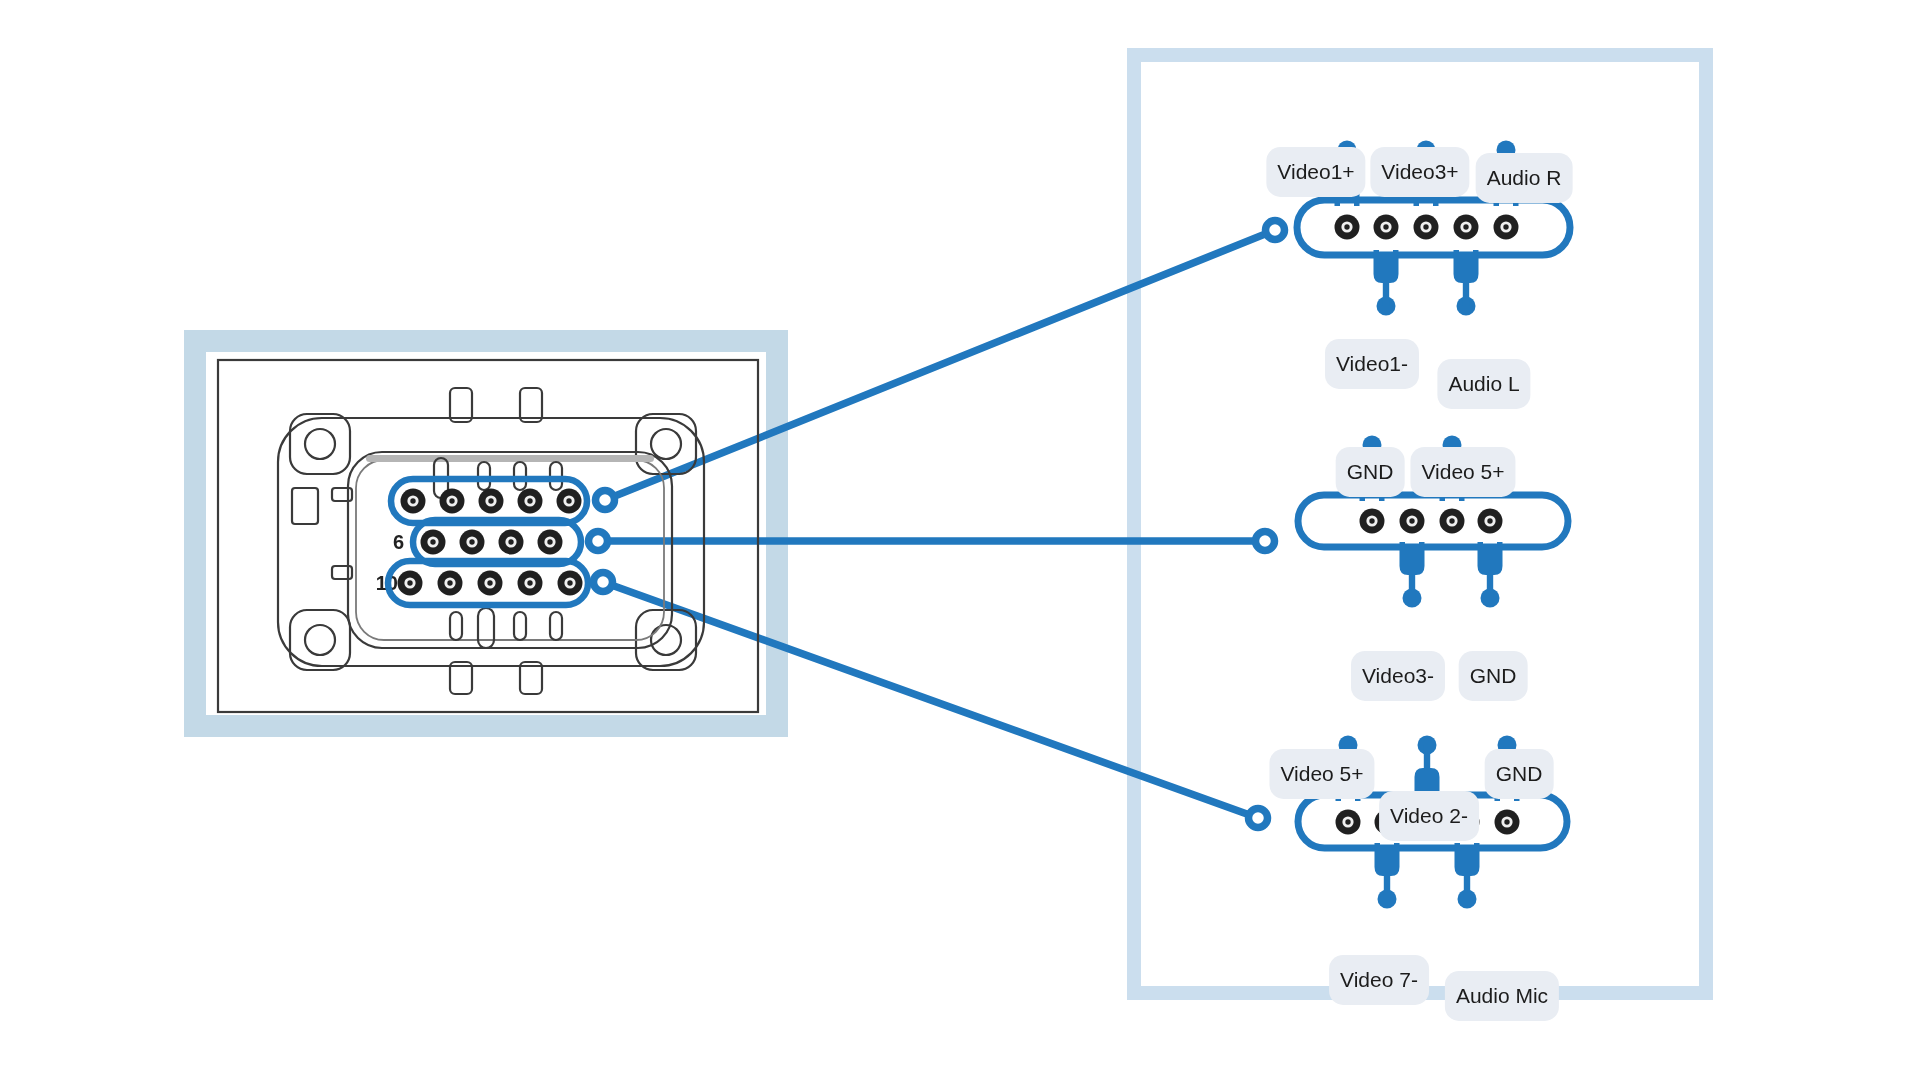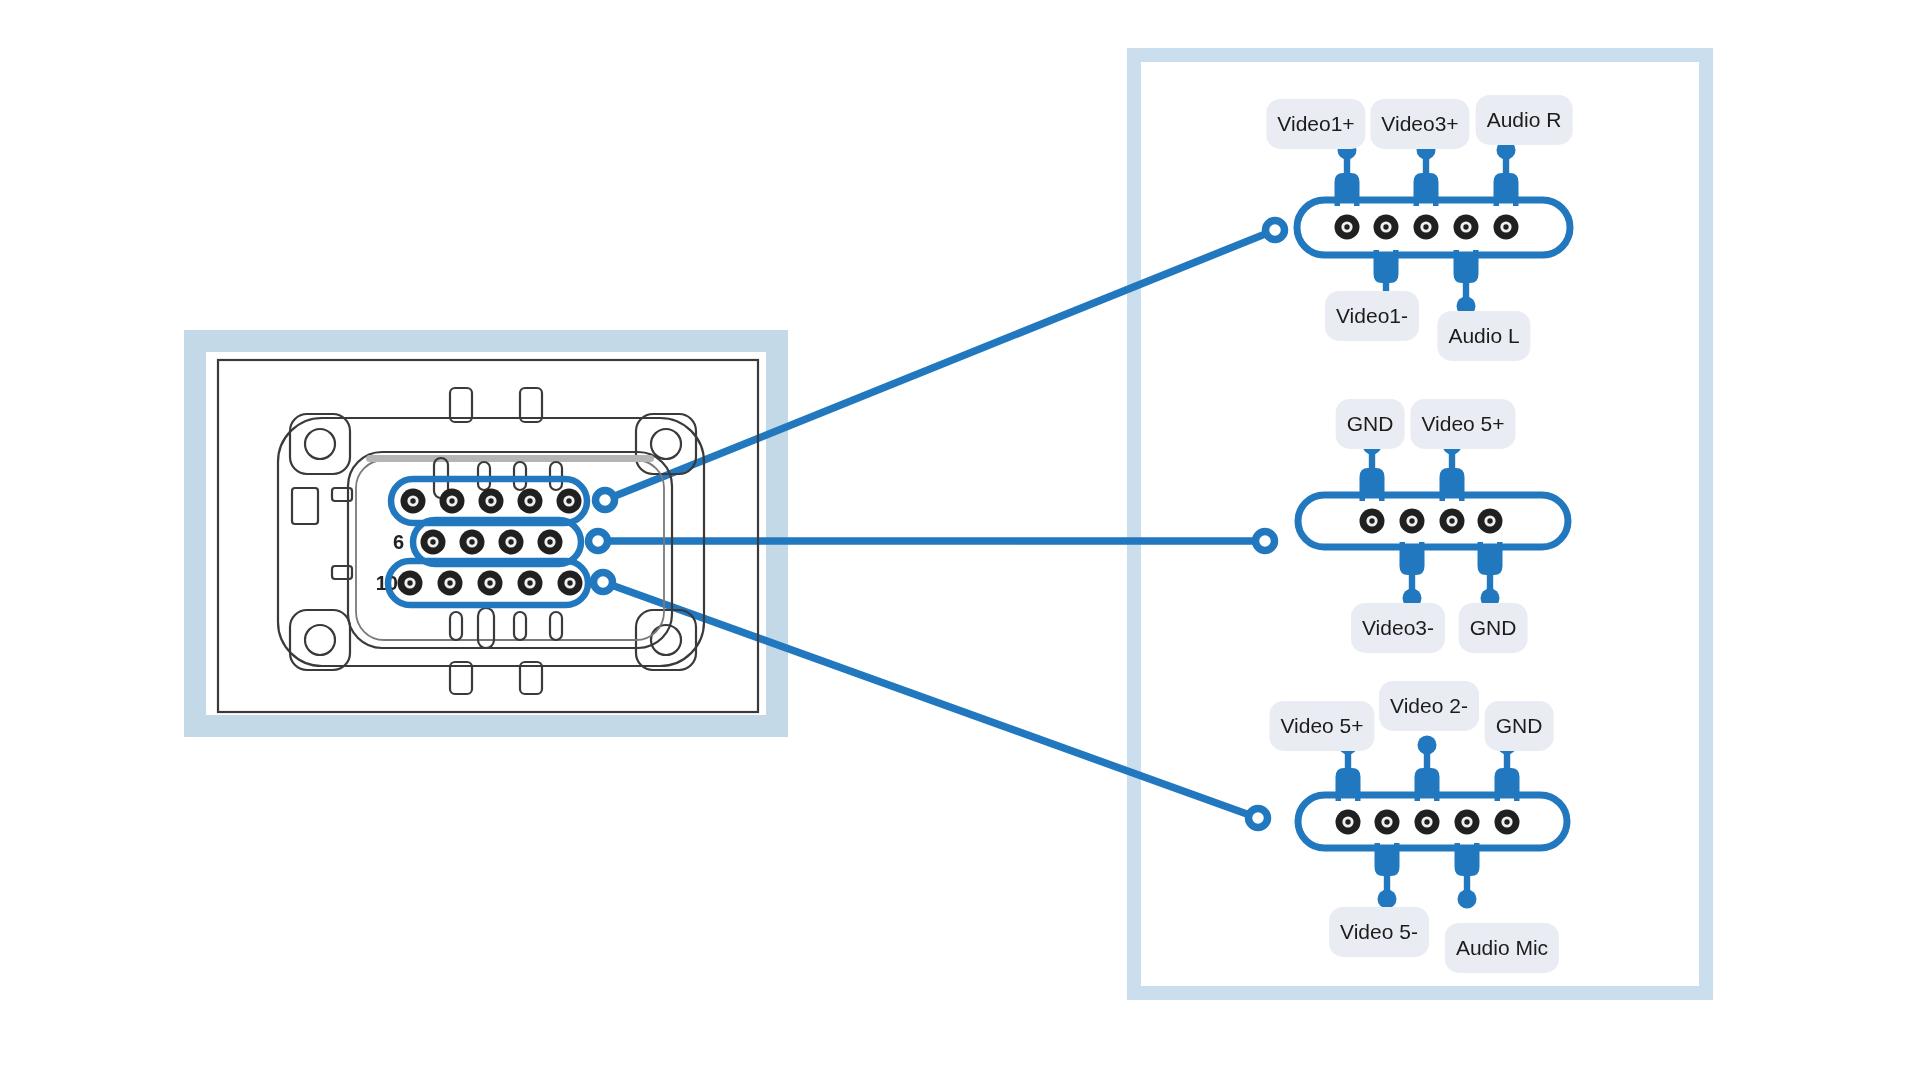--- a/index.html
+++ b/index.html
@@ -18,20 +18,21 @@
   .lbl{
     position:absolute;
     transform:translate(-50%,-50%);
     background:var(--label-bg);
     color:var(--ink);
     font-size:21px;
     line-height:1.25;
     padding:12px 11px;
     border-radius:14px;
     white-space:nowrap;
+    margin-top:48px;
   }
   .pin-num{
     font-family:"Liberation Sans","DejaVu Sans",sans-serif;
     font-size:20px;
     font-weight:700;
     fill:#222222;
   }
 </style>
 </head>
 <body>
@@ -186,28 +187,28 @@
         <use href="#pin" x="1387" y="822"></use>
         <use href="#pin" x="1427" y="822"></use>
         <use href="#pin" x="1467" y="822"></use>
         <use href="#pin" x="1507" y="822"></use>
     <use href="#ring" x="1258" y="818"></use>
   </g>
 </svg>
 
 <div class="lbl" style="left:1316px;top:124px">Video1+</div>
 <div class="lbl" style="left:1420px;top:124px">Video3+</div>
-<div class="lbl" style="left:1524px;top:120px">Audio R</div>
+<div class="lbl" style="left:1524px;top:130px">Audio R</div>
 <div class="lbl" style="left:1372px;top:316px">Video1-</div>
 <div class="lbl" style="left:1484px;top:336px">Audio L</div>
 
 <div class="lbl" style="left:1370px;top:424px">GND</div>
 <div class="lbl" style="left:1463px;top:424px">Video 5+</div>
 <div class="lbl" style="left:1398px;top:628px">Video3-</div>
 <div class="lbl" style="left:1493px;top:628px">GND</div>
 
 <div class="lbl" style="left:1322px;top:726px">Video 5+</div>
-<div class="lbl" style="left:1429px;top:706px">Video 2-</div>
+<div class="lbl" style="left:1429px;top:768px">Video 2-</div>
 <div class="lbl" style="left:1519px;top:726px">GND</div>
-<div class="lbl" style="left:1379px;top:932px">Video 5-</div>
+<div class="lbl" style="left:1379px;top:932px">Video 7-</div>
 <div class="lbl" style="left:1502px;top:948px">Audio Mic</div>
 
 </div>
 
 </body></html>

